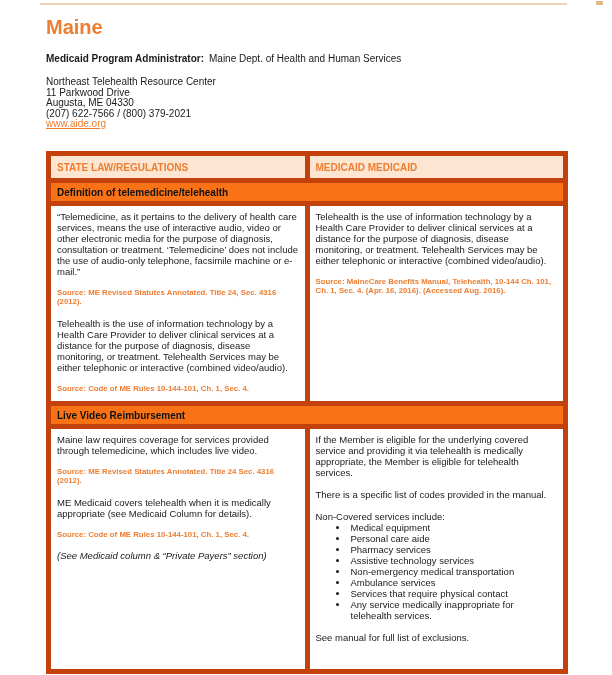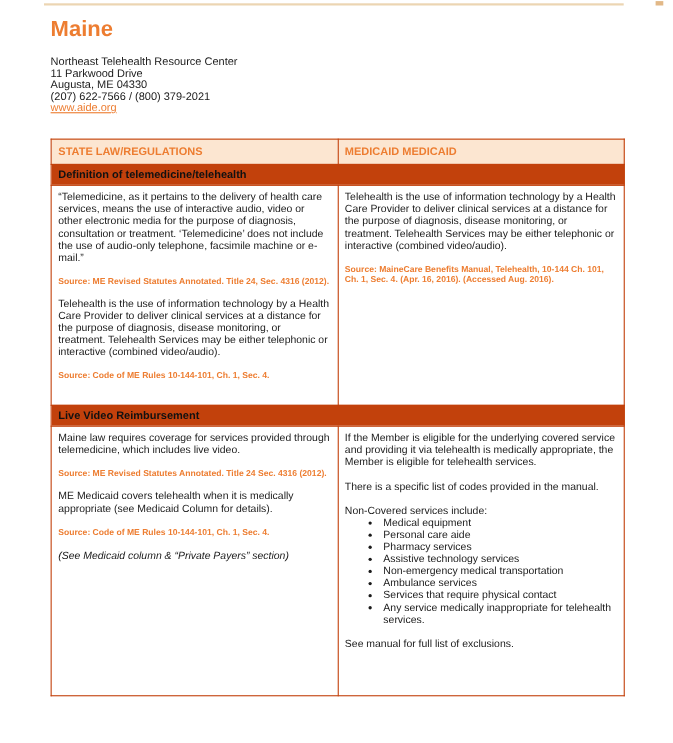--- a/index.html
+++ b/index.html
@@ -45,34 +45,34 @@
     text-decoration: underline;
     cursor: pointer;
   }
   table.law-table {
     margin-top: 21px;
     width: 522px;
     border-collapse: collapse;
     table-layout: fixed;
   }
   table.law-table th, table.law-table td {
-    border: 1px solid #c2410c;
+    border: 5px solid #c2410c;
     vertical-align: top;
     text-align: left;
   }
   th.col-header {
     width: 50%;
     background: #FCE6D1;
     color: #ED7D31;
     font-size: 10px;
     font-weight: bold;
     padding: 6px 6px 5px 6px;
   }
   td.section-header {
-    background: #c2410c;
+    background: #f97316;
     font-size: 10px;
     font-weight: bold;
     padding: 4px 6px 3px 6px;
     color: #111;
   }
   td.cell {
     padding: 5px 6px 6px 6px;
     font-size: 9.5px;
     line-height: 11px;
   }
@@ -100,20 +100,21 @@
 <div class="page">
 
   <div class="top-rule"></div>
   <div class="top-rule-end-mark"></div>
 
   <div class="content">
 
     <h1 class="page-title">Maine</h1>
 
 
+    <p class="field field-2"><span class="b">Medicaid Program Administrator:</span><span class="value">Maine Dept. of Health and Human Services</span></p>
 
     <div class="rc-block">
       <div>Northeast Telehealth Resource Center</div>
       <div>11 Parkwood Drive</div>
       <div>Augusta, ME 04330</div>
       <div>(207) 622-7566 / (800) 379-2021</div>
       <div><a class="rc-link">www.aide.org</a></div>
     </div>
 
     <table class="law-table">

